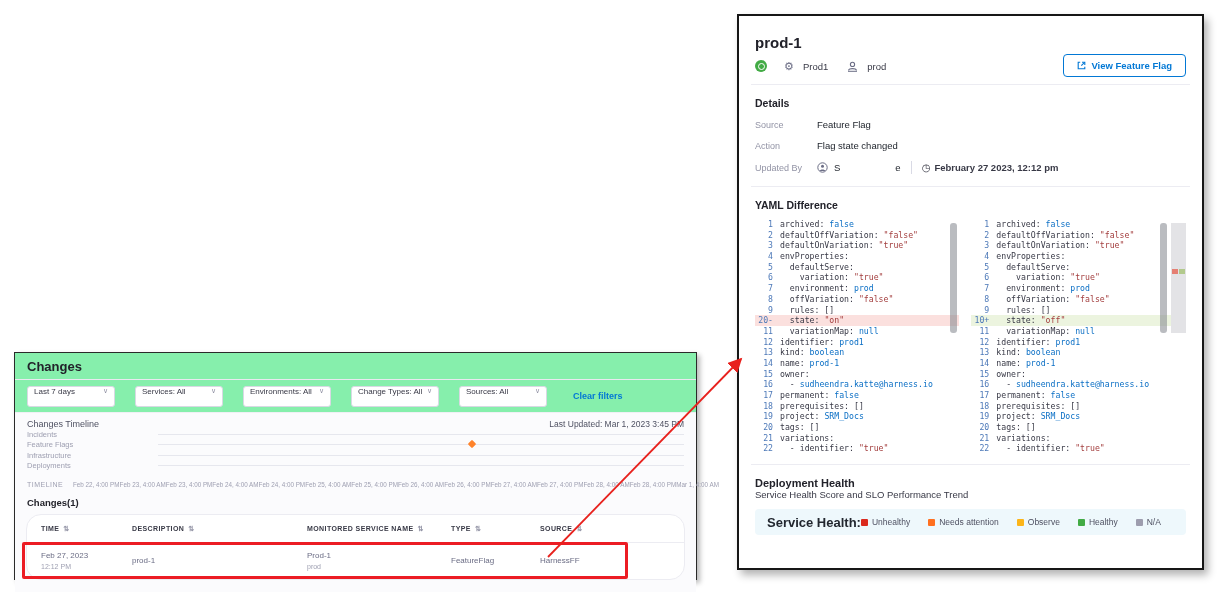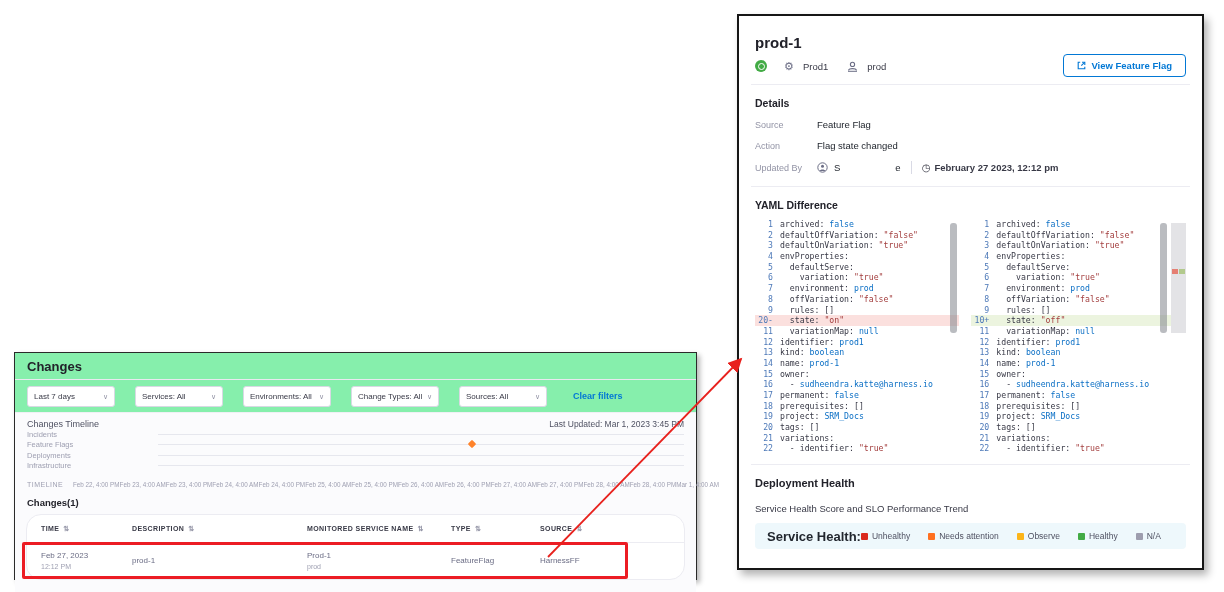--- a/index.html
+++ b/index.html
@@ -9,21 +9,21 @@
   
   #arrow-layer{position:absolute;left:0;top:0;width:1224px;height:592px;z-index:60;pointer-events:none;}
   .red-box{position:absolute;left:22px;top:542px;width:606px;height:37px;border:3px solid #ec1c24;border-radius:2px;z-index:55;pointer-events:none;}
 
   
   .changes-panel{position:absolute;left:14px;top:352px;width:683px;height:228px;background:#86efac;
     border:1.5px solid #2a2a2a;box-shadow:3px 3px 5px rgba(0,0,0,.28);}
   .cp-header{padding:6px 12px 5px;border-bottom:1px solid #e9e9f0;font-size:13px;font-weight:bold;color:#22222a;}
   .cp-filters{display:flex;align-items:center;height:33px;padding:0 12px;border-bottom:1px solid #f0f0f5;}
   .select{width:88px;height:21px;border:1px solid #d8d9e3;border-radius:3px;background:#fff;
-    display:flex;align-items:center;justify-content:space-between;padding:0 6px;margin-right:20px;
+    display:flex;justify-content:space-between;padding:0 6px;margin-right:20px;
     font-size:8px;color:#383946;cursor:pointer;}
   .select .chev{color:#9293a5;font-size:7px;line-height:1;}
   .clear-filters{font-size:9px;font-weight:bold;color:#0278d5;margin-left:6px;cursor:pointer;}
   .cp-body{background:#fbfbfd;height:100%;}
   .tl-section{padding:6px 12px 2px;}
   .tl-top{display:flex;justify-content:space-between;align-items:baseline;}
   .tl-title{font-size:9px;color:#4f5162;}
   .tl-updated{font-size:8.5px;color:#4f5162;}
   .tl-row{display:flex;align-items:center;height:10.5px;}
   .tl-label{width:131px;font-size:7.5px;color:#9fa0b2;flex:none;}
@@ -80,21 +80,21 @@
   .yl.rm{background:#fbe0de;}
   .yl.ad{background:#ecf4df;}
   .sb{position:absolute;top:4px;width:7px;height:110px;border-radius:3px;background:rgba(130,133,140,.55);z-index:3;cursor:pointer;}
   .pane-before .sb{right:2px;}
   .pane-after .sb{right:19px;}
   .minimap{position:absolute;right:0;top:4px;width:15px;height:110px;background:#e3e3e6;z-index:2;cursor:pointer;}
   .mm-red{position:absolute;left:1px;top:46px;width:6px;height:5px;background:#e57f73;}
   .mm-green{position:absolute;right:1px;top:46px;width:6px;height:5px;background:#b2c98c;}
 
   
-  .dh-sub{font-size:9.5px;color:#383946;margin-top:14px;}
+  .dh-sub{font-size:9.5px;color:#383946;margin-top:0;}
   .legend-bar{margin-top:9px;height:26px;background:#eef8fc;border-radius:4px;display:flex;align-items:center;padding:0 12px;}
   .legend-title{font-size:13px;font-weight:bold;color:#22272f;margin-right:0;}
   .lg-items{display:flex;align-items:center;gap:18px;}
   .lg-item{display:flex;align-items:center;gap:4px;font-size:8.5px;color:#4f5162;}
   .sw{width:7px;height:7px;border-radius:1px;display:inline-block;flex:none;}
 </style>
 </head>
 <body>
 
 <div class="changes-panel">
@@ -135,25 +135,25 @@
             <span class="tl-label">Incidents</span>
             <div class="tl-line"></div>
           </div>
           <div class="tl-row">
             <span class="tl-label">Feature Flags</span>
             <div class="tl-line">
               <span class="diamond" style="background: rgb(255, 131, 43);"></span>
             </div>
           </div>
           <div class="tl-row">
+            <span class="tl-label">Infrastructure</span>
+            <div class="tl-line"></div>
+          </div>
+          <div class="tl-row">
             <span class="tl-label">Deployments</span>
-            <div class="tl-line"></div>
-          </div>
-          <div class="tl-row">
-            <span class="tl-label">Infrastructure</span>
             <div class="tl-line"></div>
           </div>
         </div>
     </div>
 
     <div class="tl-axis">
       <span class="tl-axis-label">TIMELINE</span>
       <div class="ticks">
           <span>Feb 22, 4:00 PM</span>
           <span>Feb 23, 4:00 AM</span>

